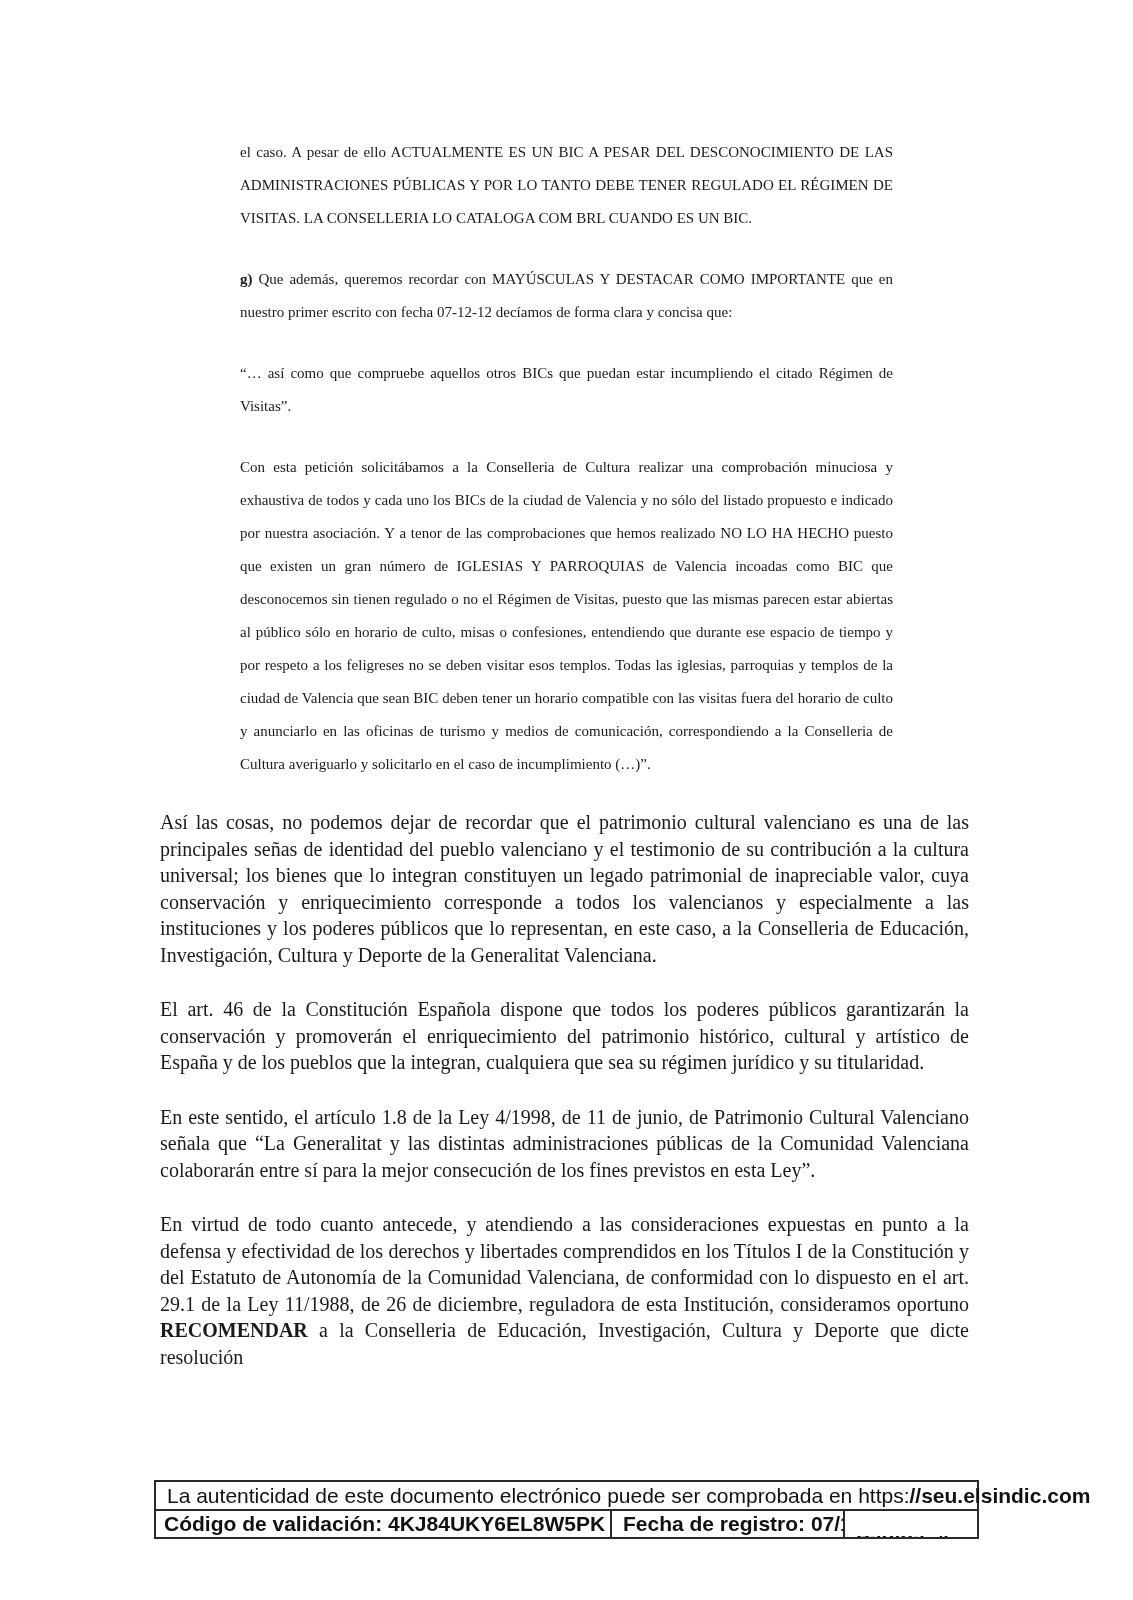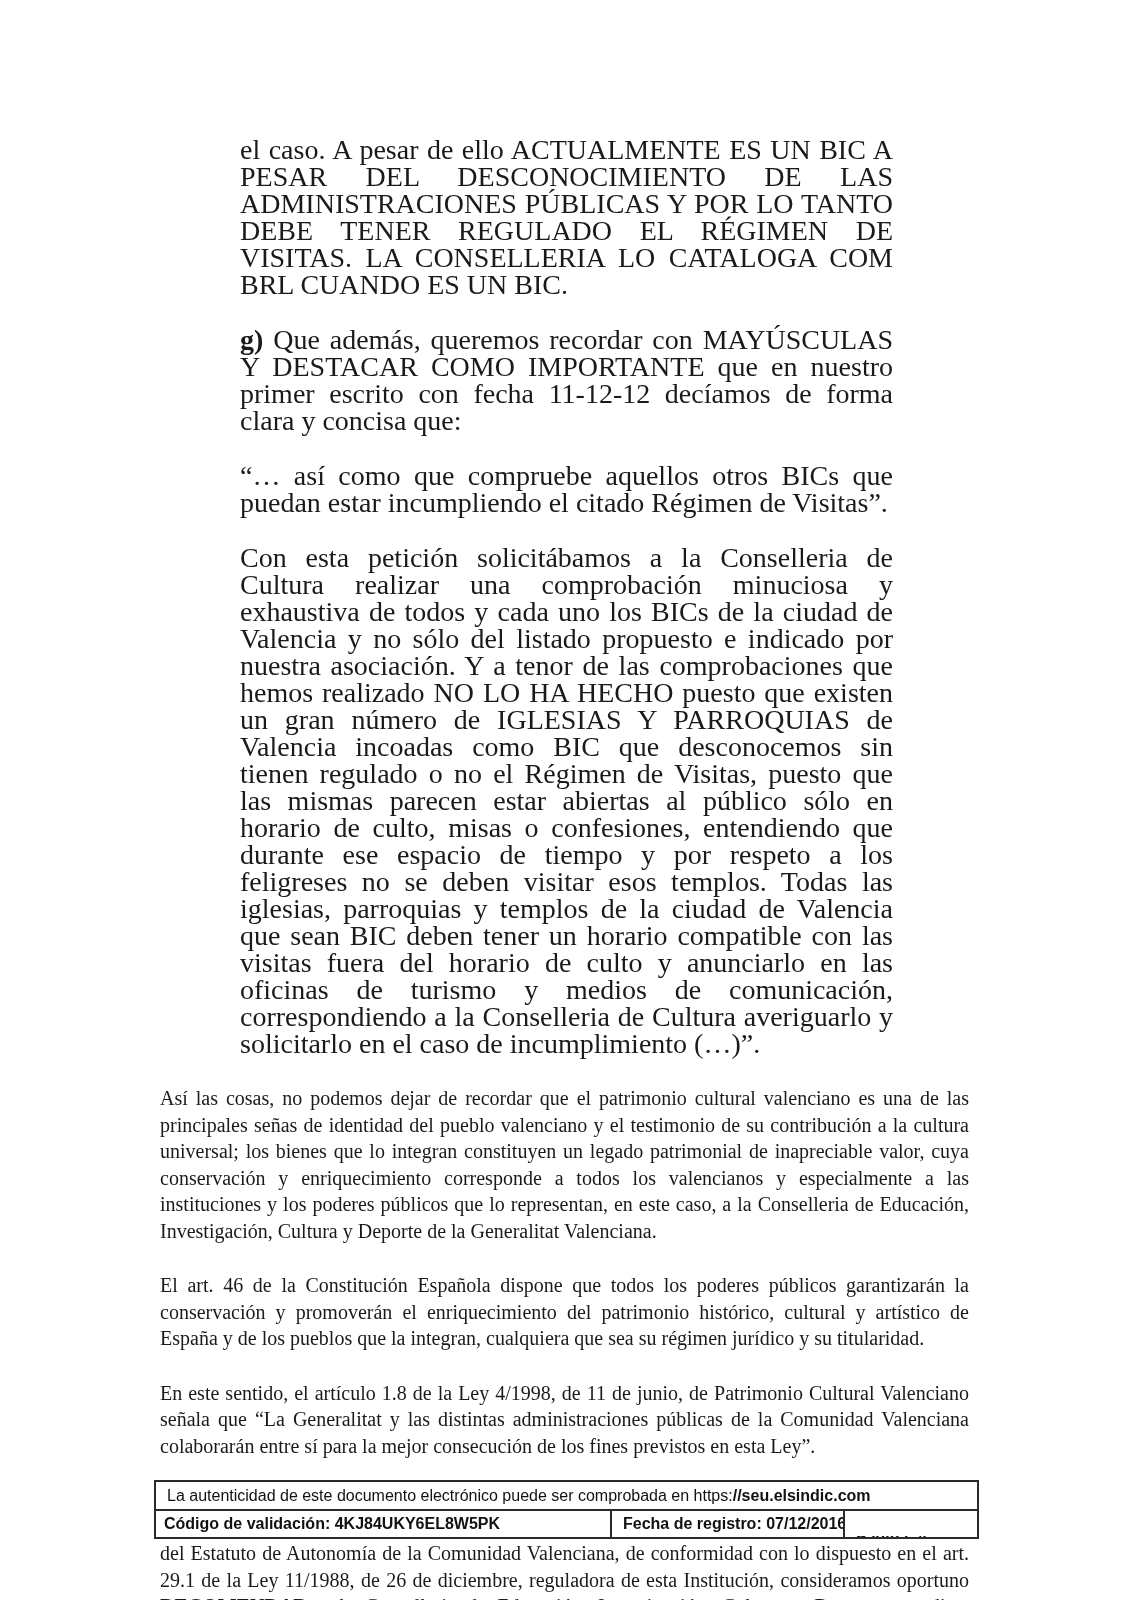--- a/index.html
+++ b/index.html
@@ -22,41 +22,41 @@
     top: 136px;
     width: 809px;
     font-family: "Liberation Serif", serif;
     text-align: justify;
     color: #1a1a1a;
   }
   p { margin: 0; padding: 0; }
   .indent-block {
     margin: 0 0 28px 80px;
     width: 653px;
-    font-size: 28px;
-    line-height: 27px;
+    font-size: 15px;
+    line-height: 33px;
   }
   .body-par {
     margin: 0 0 28px 0;
     width: 809px;
     font-size: 20px;
     line-height: 26.5px;
   }
   .body-par:last-child { margin-bottom: 12px; }
   .lead-bold, .inline-bold { font-weight: bold; }
 
   .footer-table {
     position: absolute;
     left: 154px;
     top: 1480px;
     width: 825px;
     border: 2px solid #2a2a2a;
     box-sizing: border-box;
     font-family: "Liberation Sans", sans-serif;
-    font-size: 16px;
+    font-size: 21px;
     color: #111;
     background: #fff;
   }
   .footer-row1 {
     height: 27px;
     border-bottom: 2px solid #2a2a2a;
     display: flex;
     align-items: center;
     padding-left: 11px;
     box-sizing: content-box;
@@ -82,21 +82,21 @@
 </style>
 </head>
 <body>
 
 <div class="page">
 
   <main class="content">
 
     <p class="indent-block">el caso. A pesar de ello ACTUALMENTE ES UN BIC A PESAR DEL DESCONOCIMIENTO DE LAS ADMINISTRACIONES PÚBLICAS Y POR LO TANTO DEBE TENER REGULADO EL RÉGIMEN DE VISITAS. LA CONSELLERIA LO CATALOGA COM BRL CUANDO ES UN BIC.</p>
 
-    <p class="indent-block"><span class="lead-bold">g)</span><span> Que además, queremos recordar con MAYÚSCULAS Y DESTACAR COMO IMPORTANTE que en nuestro primer escrito con fecha 11-12-12 decíamos de forma clara y concisa que:</span></p>
+    <p class="indent-block"><span class="lead-bold">g)</span><span> Que además, queremos recordar con MAYÚSCULAS Y DESTACAR COMO IMPORTANTE que en nuestro primer escrito con fecha 07-12-12 decíamos de forma clara y concisa que:</span></p>
 
     <p class="indent-block">“… así como que compruebe aquellos otros BICs que puedan estar incumpliendo el citado Régimen de Visitas”.</p>
 
     <p class="indent-block">Con esta petición solicitábamos a la Conselleria de Cultura realizar una comprobación minuciosa y exhaustiva de todos y cada uno los BICs de la ciudad de Valencia y no sólo del listado propuesto e indicado por nuestra asociación. Y a tenor de las comprobaciones que hemos realizado NO LO HA HECHO puesto que existen un gran número de IGLESIAS Y PARROQUIAS de Valencia incoadas como BIC que desconocemos sin tienen regulado o no el Régimen de Visitas, puesto que las mismas parecen estar abiertas al público sólo en horario de culto, misas o confesiones, entendiendo que durante ese espacio de tiempo y por respeto a los feligreses no se deben visitar esos templos. Todas las iglesias, parroquias y templos de la ciudad de Valencia que sean BIC deben tener un horario compatible con las visitas fuera del horario de culto y anunciarlo en las oficinas de turismo y medios de comunicación, correspondiendo a la Conselleria de Cultura averiguarlo y solicitarlo en el caso de incumplimiento (…)”.</p>
 
     <p class="body-par">Así las cosas, no podemos dejar de recordar que el patrimonio cultural valenciano es una de las principales señas de identidad del pueblo valenciano y el testimonio de su contribución a la cultura universal; los bienes que lo integran constituyen un legado patrimonial de inapreciable valor, cuya conservación y enriquecimiento corresponde a todos los valencianos y especialmente a las instituciones y los poderes públicos que lo representan, en este caso, a la Conselleria de Educación, Investigación, Cultura y Deporte de la Generalitat Valenciana.</p>
 
     <p class="body-par">El art. 46 de la Constitución Española dispone que todos los poderes públicos garantizarán la conservación y promoverán el enriquecimiento del patrimonio histórico, cultural y artístico de España y de los pueblos que la integran, cualquiera que sea su régimen jurídico y su titularidad.</p>
 
     <p class="body-par">En este sentido, el artículo 1.8 de la Ley 4/1998, de 11 de junio, de Patrimonio Cultural Valenciano señala que “La Generalitat y las distintas administraciones públicas de la Comunidad Valenciana colaborarán entre sí para la mejor consecución de los fines previstos en esta Ley”.</p>

